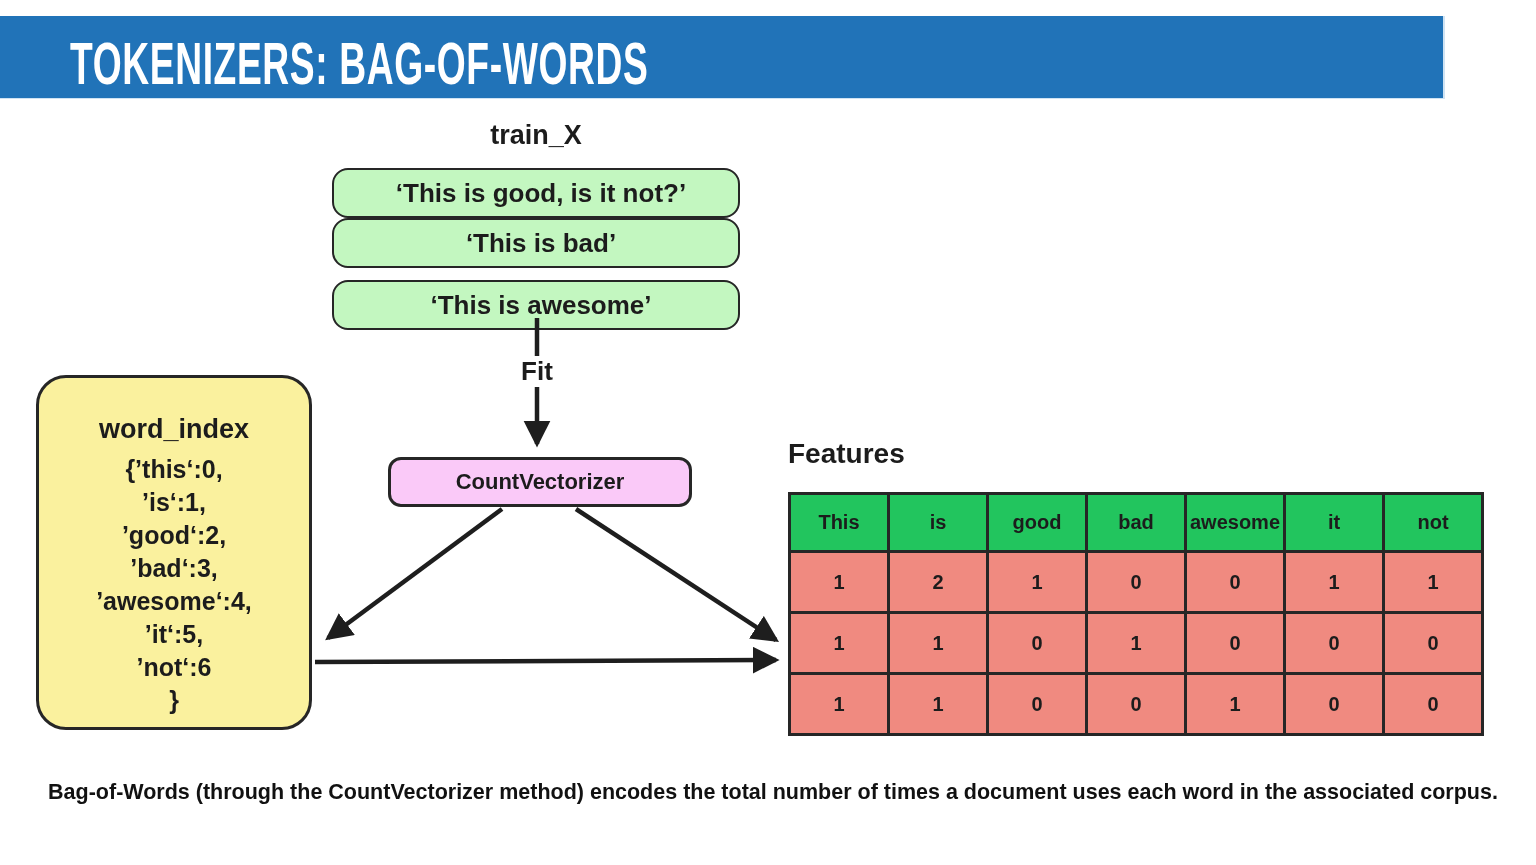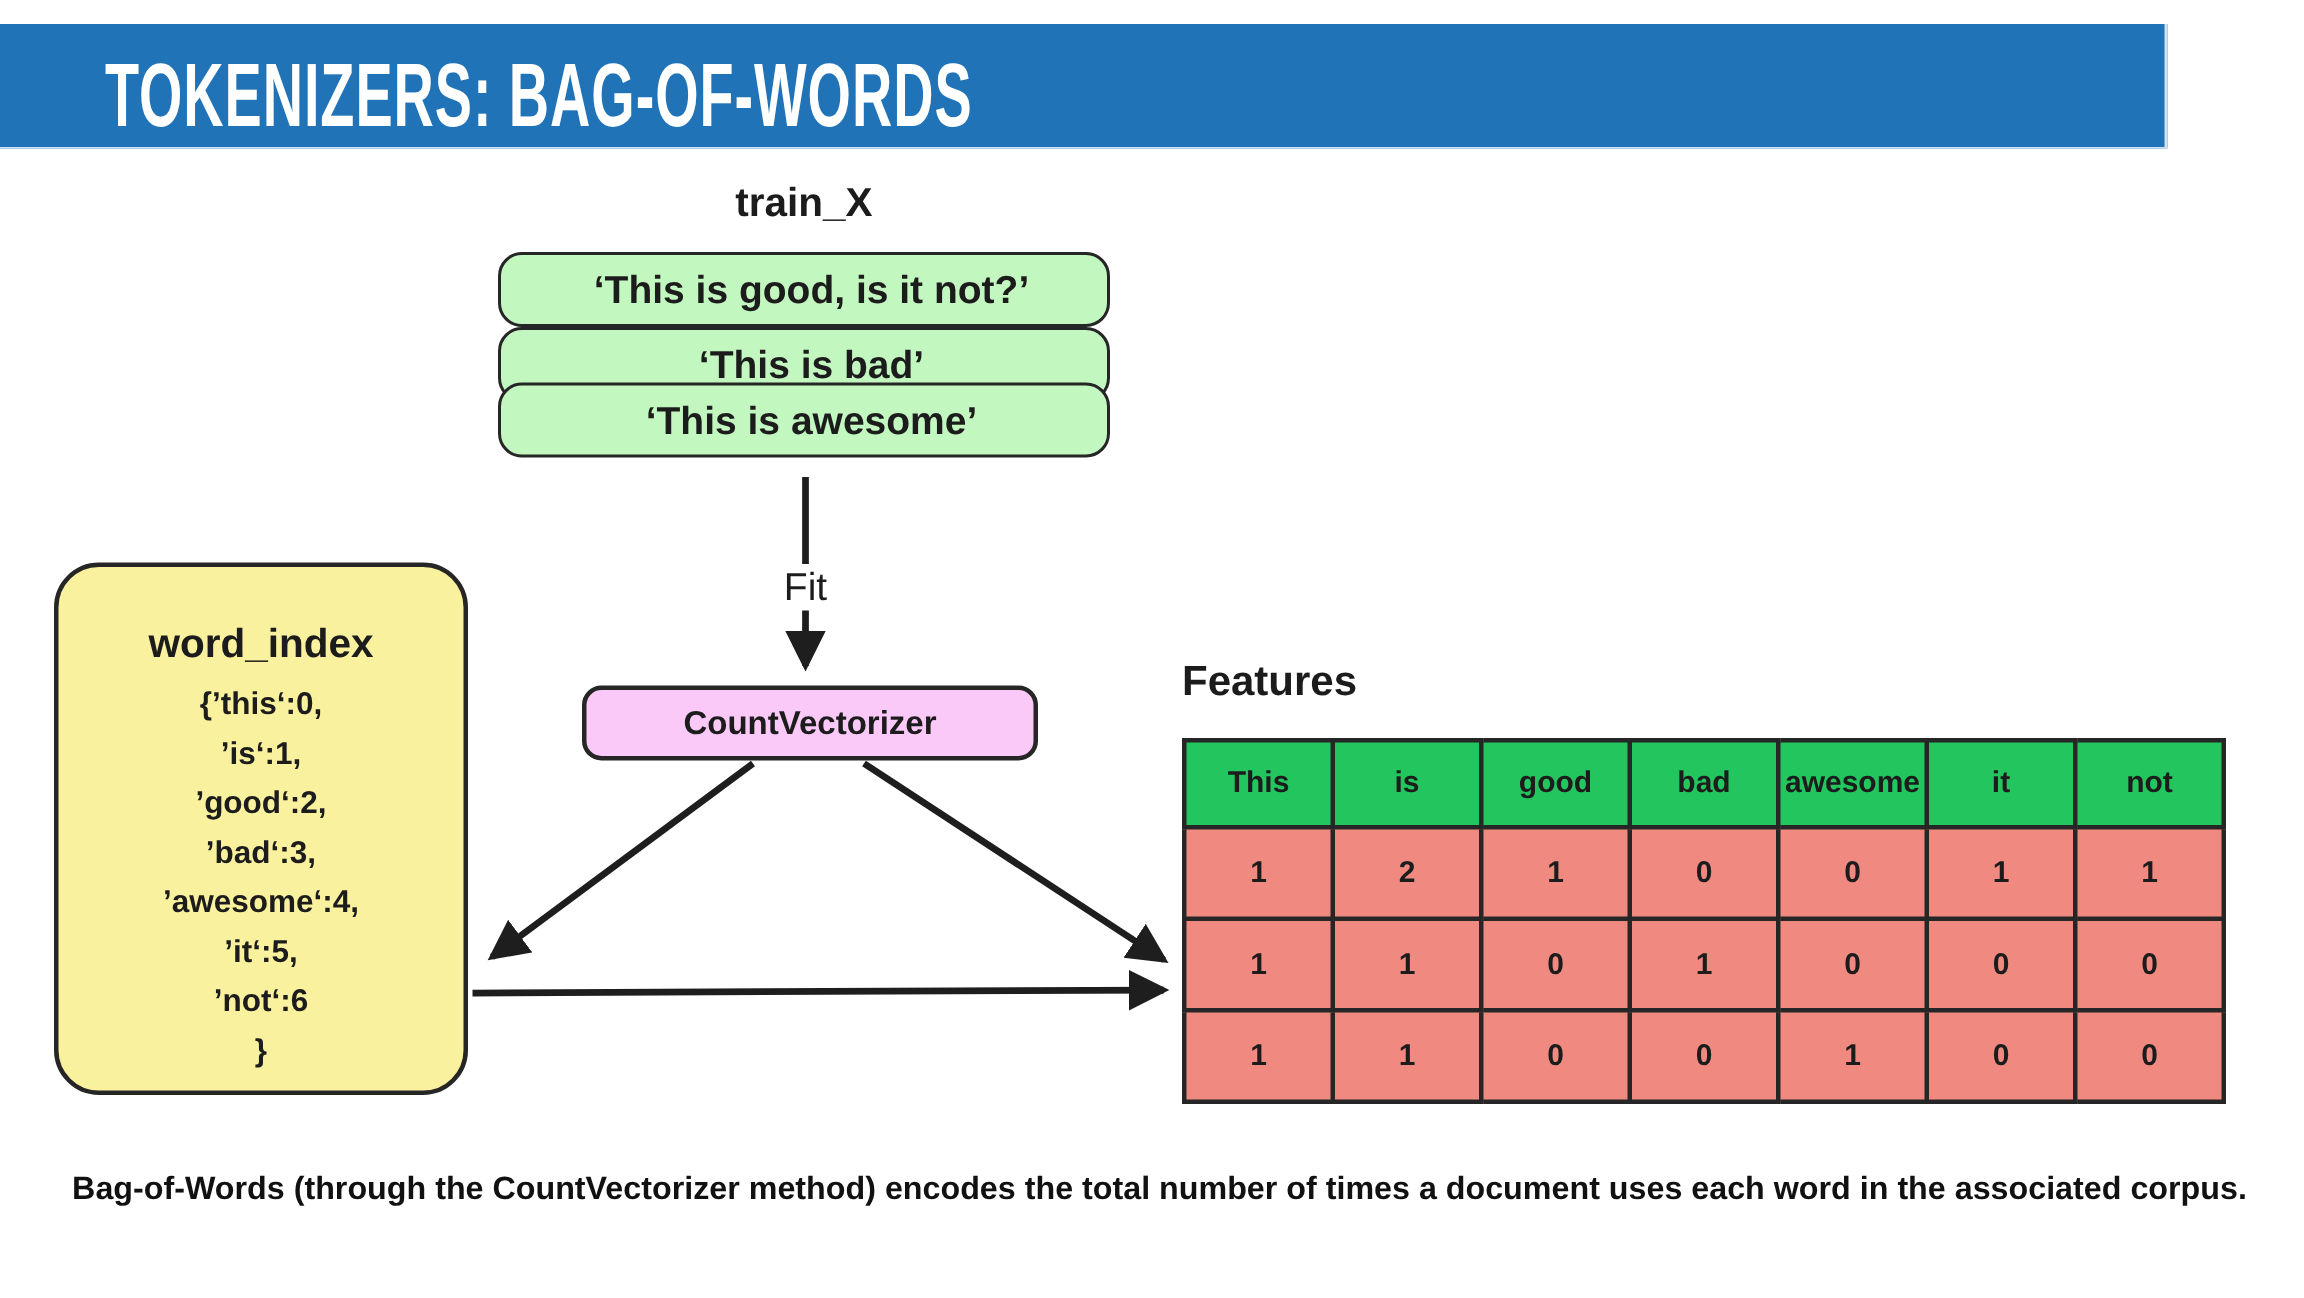--- a/index.html
+++ b/index.html
@@ -10,33 +10,33 @@
               border-right:2px solid #cfe3f3;border-bottom:1px solid #cfe3f3;}
   .header-title{position:absolute;left:70px;top:13px;color:#ffffff;font-weight:bold;
                 font-size:60px;letter-spacing:1px;white-space:nowrap;
                 transform:scale(0.62,1.0);transform-origin:left top;}
   
   .trainx-label{position:absolute;left:332px;top:120px;width:408px;text-align:center;
                 font-size:27px;font-weight:bold;}
   .doc-box{position:absolute;left:332px;width:408px;height:50px;background:#c3f7c0;
            border:2.5px solid #262626;border-radius:16px;display:flex;align-items:center;
            justify-content:center;font-size:26px;font-weight:bold;box-sizing:border-box;padding-left:10px;}
-  .doc-0{top:168px;} .doc-1{top:218px;} .doc-2{top:255px;}
+  .doc-0{top:168px;} .doc-1{top:218px;} .doc-2{top:280px;}
   
-  .fit-label{position:absolute;left:507px;top:376px;width:60px;text-align:center;
-             font-size:26px;font-weight:normal;background:#ffffff;}
+  .fit-label{position:absolute;left:507px;top:356px;width:60px;text-align:center;
+             font-size:26px;font-weight:bold;background:#ffffff;}
   
   .cv-box{position:absolute;left:388px;top:457px;width:304px;height:50px;background:#fac9f8;
           border:3px solid #262626;border-radius:13px;display:flex;align-items:center;
           justify-content:center;font-size:22px;font-weight:bold;box-sizing:border-box;}
   
   .wi-box{position:absolute;left:36px;top:375px;width:276px;height:355px;background:#faf19e;
           border:3px solid #262626;border-radius:30px;box-sizing:border-box;text-align:center;}
   .wi-title{margin-top:36px;font-size:27px;font-weight:bold;}
-  .wi-lines{margin-top:8px;font-size:21px;font-weight:bold;line-height:33px;text-align:center;}
+  .wi-lines{margin-top:8px;font-size:25px;font-weight:bold;line-height:33px;text-align:center;}
   
   .features-title{position:absolute;left:788px;top:438px;width:712px;text-align:left;
                   font-size:28px;font-weight:bold;}
   .ftable{position:absolute;left:788px;top:492px;border-collapse:collapse;}
   .ftable th,.ftable td{border:3px solid #262626;width:96px;text-align:center;
                         font-size:20px;font-weight:bold;padding:0;}
   .ftable th{background:#22c55e;height:55px;}
   .ftable td{background:#f08a80;height:58px;}
   
   #arrows{position:absolute;left:0;top:0;width:1536px;height:865px;pointer-events:none;}

